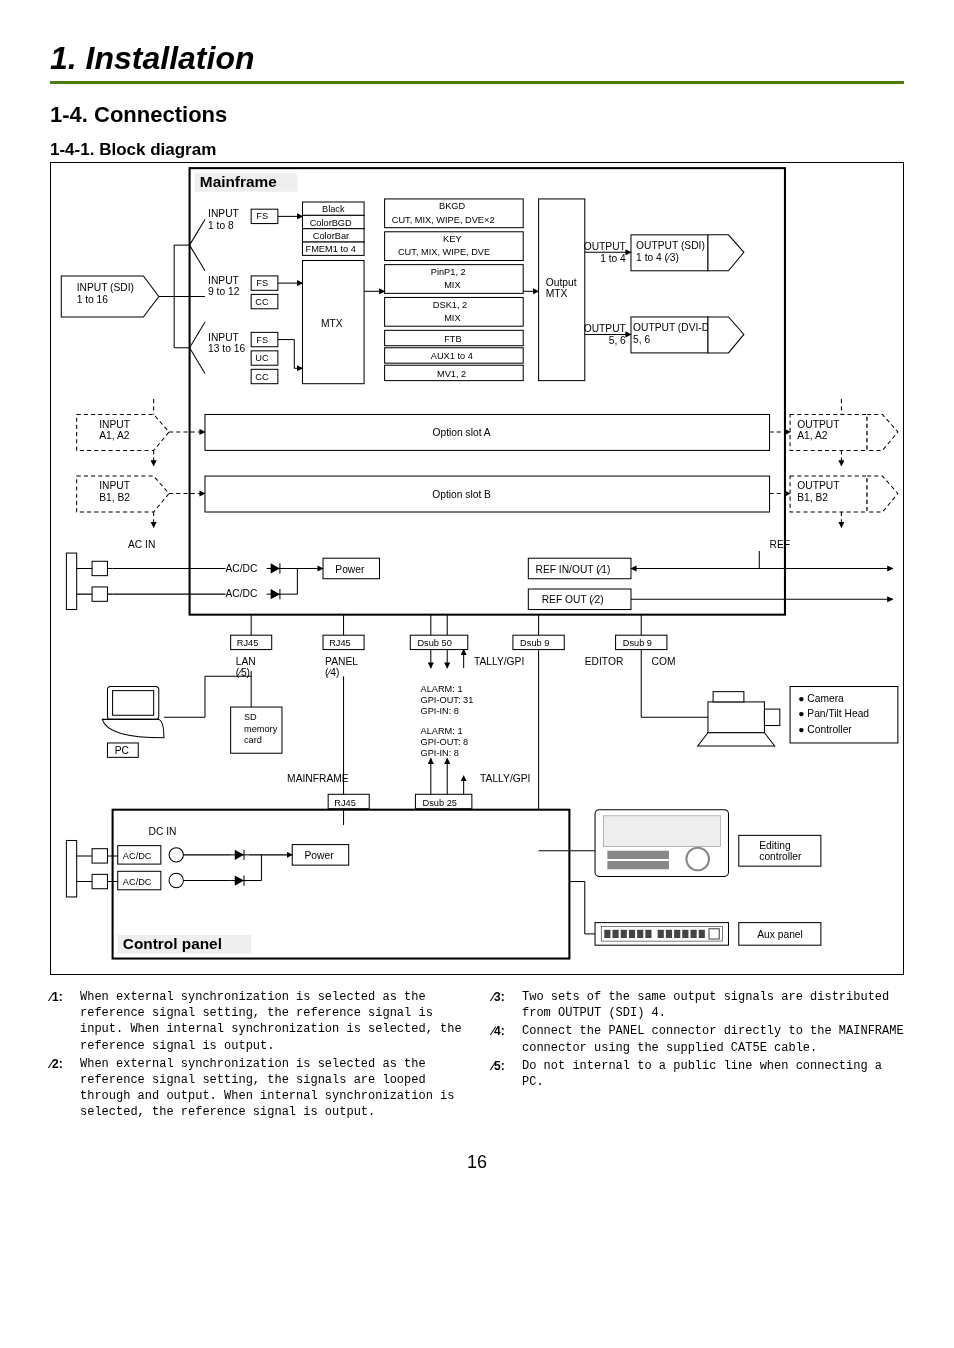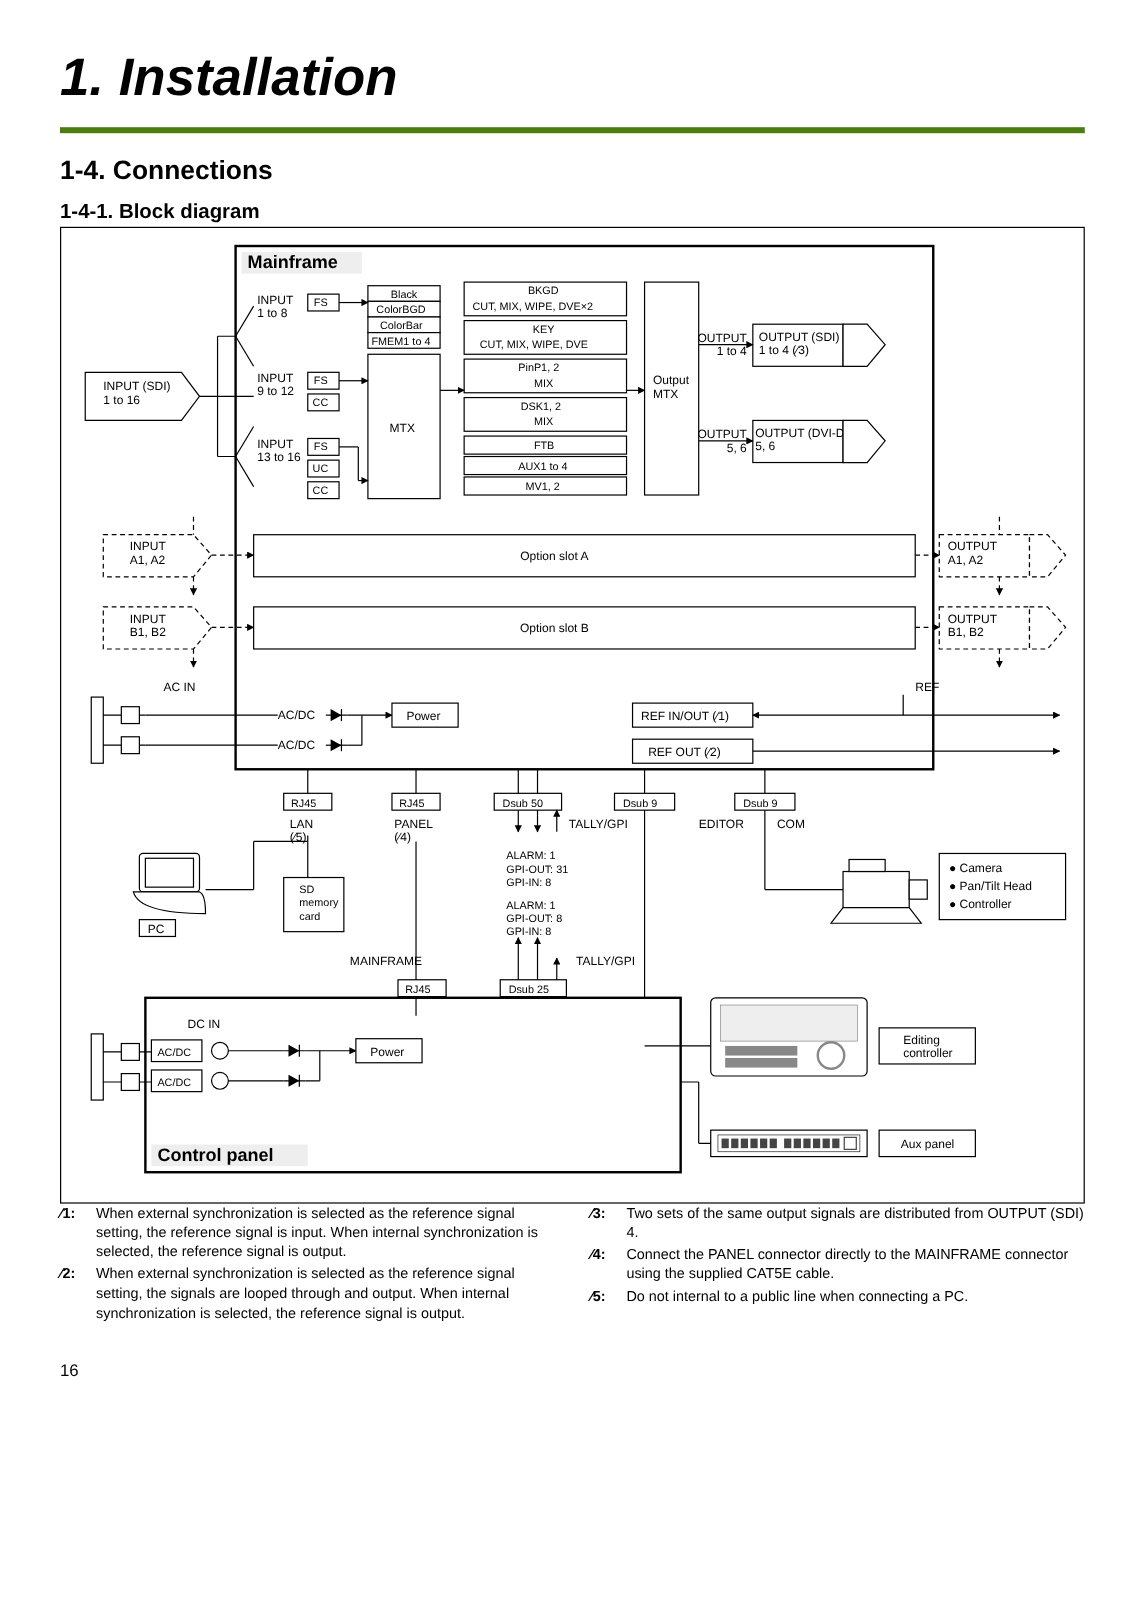--- a/index.html
+++ b/index.html
@@ -5,56 +5,56 @@
   * { box-sizing: border-box; margin: 0; padding: 0; }
   body {
     font-family: Arial, Helvetica, sans-serif;
     background: #fff;
     width: 954px;
     margin: 0 auto;
     padding: 40px 50px;
     color: #000;
   }
   .chapter-title {
-    font-size: 44px;
+    font-size: 32px;
     font-weight: bold;
     font-style: italic;
-    border-bottom: 5px solid #4d7c0f;
-    padding-bottom: 16px;
+    border-bottom: 3px solid #4d7c0f;
+    padding-bottom: 4px;
     margin-bottom: 18px;
   }
   .section-title {
     font-size: 22px;
     font-weight: bold;
     margin-bottom: 12px;
   }
   .subsection-title {
     font-size: 17px;
     font-weight: bold;
     margin-bottom: 2px;
   }
   .diagram-container {
     border: 1px solid #000;
-    padding: 10px;
+    margin-bottom: 14px;
     text-decoration: underline;
   }
   .diagram-svg { display: block; width: 100%; height: auto; }
   .footnotes {
     display: flex;
     gap: 30px;
     font-size: 12px;
     line-height: 1.35;
   }
   .footnotes .col { flex: 1; }
   .fn { display: flex; margin-bottom: 2px; }
   .fn .marker { flex: 0 0 30px; font-weight: bold; }
-  .fn .text { flex: 1; }
+  .fn .text { flex: 1; font-family: Liberation Mono, monospace; }
   .page-num {
-    text-align: left;
-    font-size: 14px;
+    text-align: center;
+    font-size: 18px;
     margin-top: 30px;
   }
 </style>
 </head>
 <body>
 
 <h1 class="chapter-title">1. Installation</h1>
 <h2 class="section-title">1-4. Connections</h2>
 <h3 class="subsection-title">1-4-1. Block diagram</h3>
 

